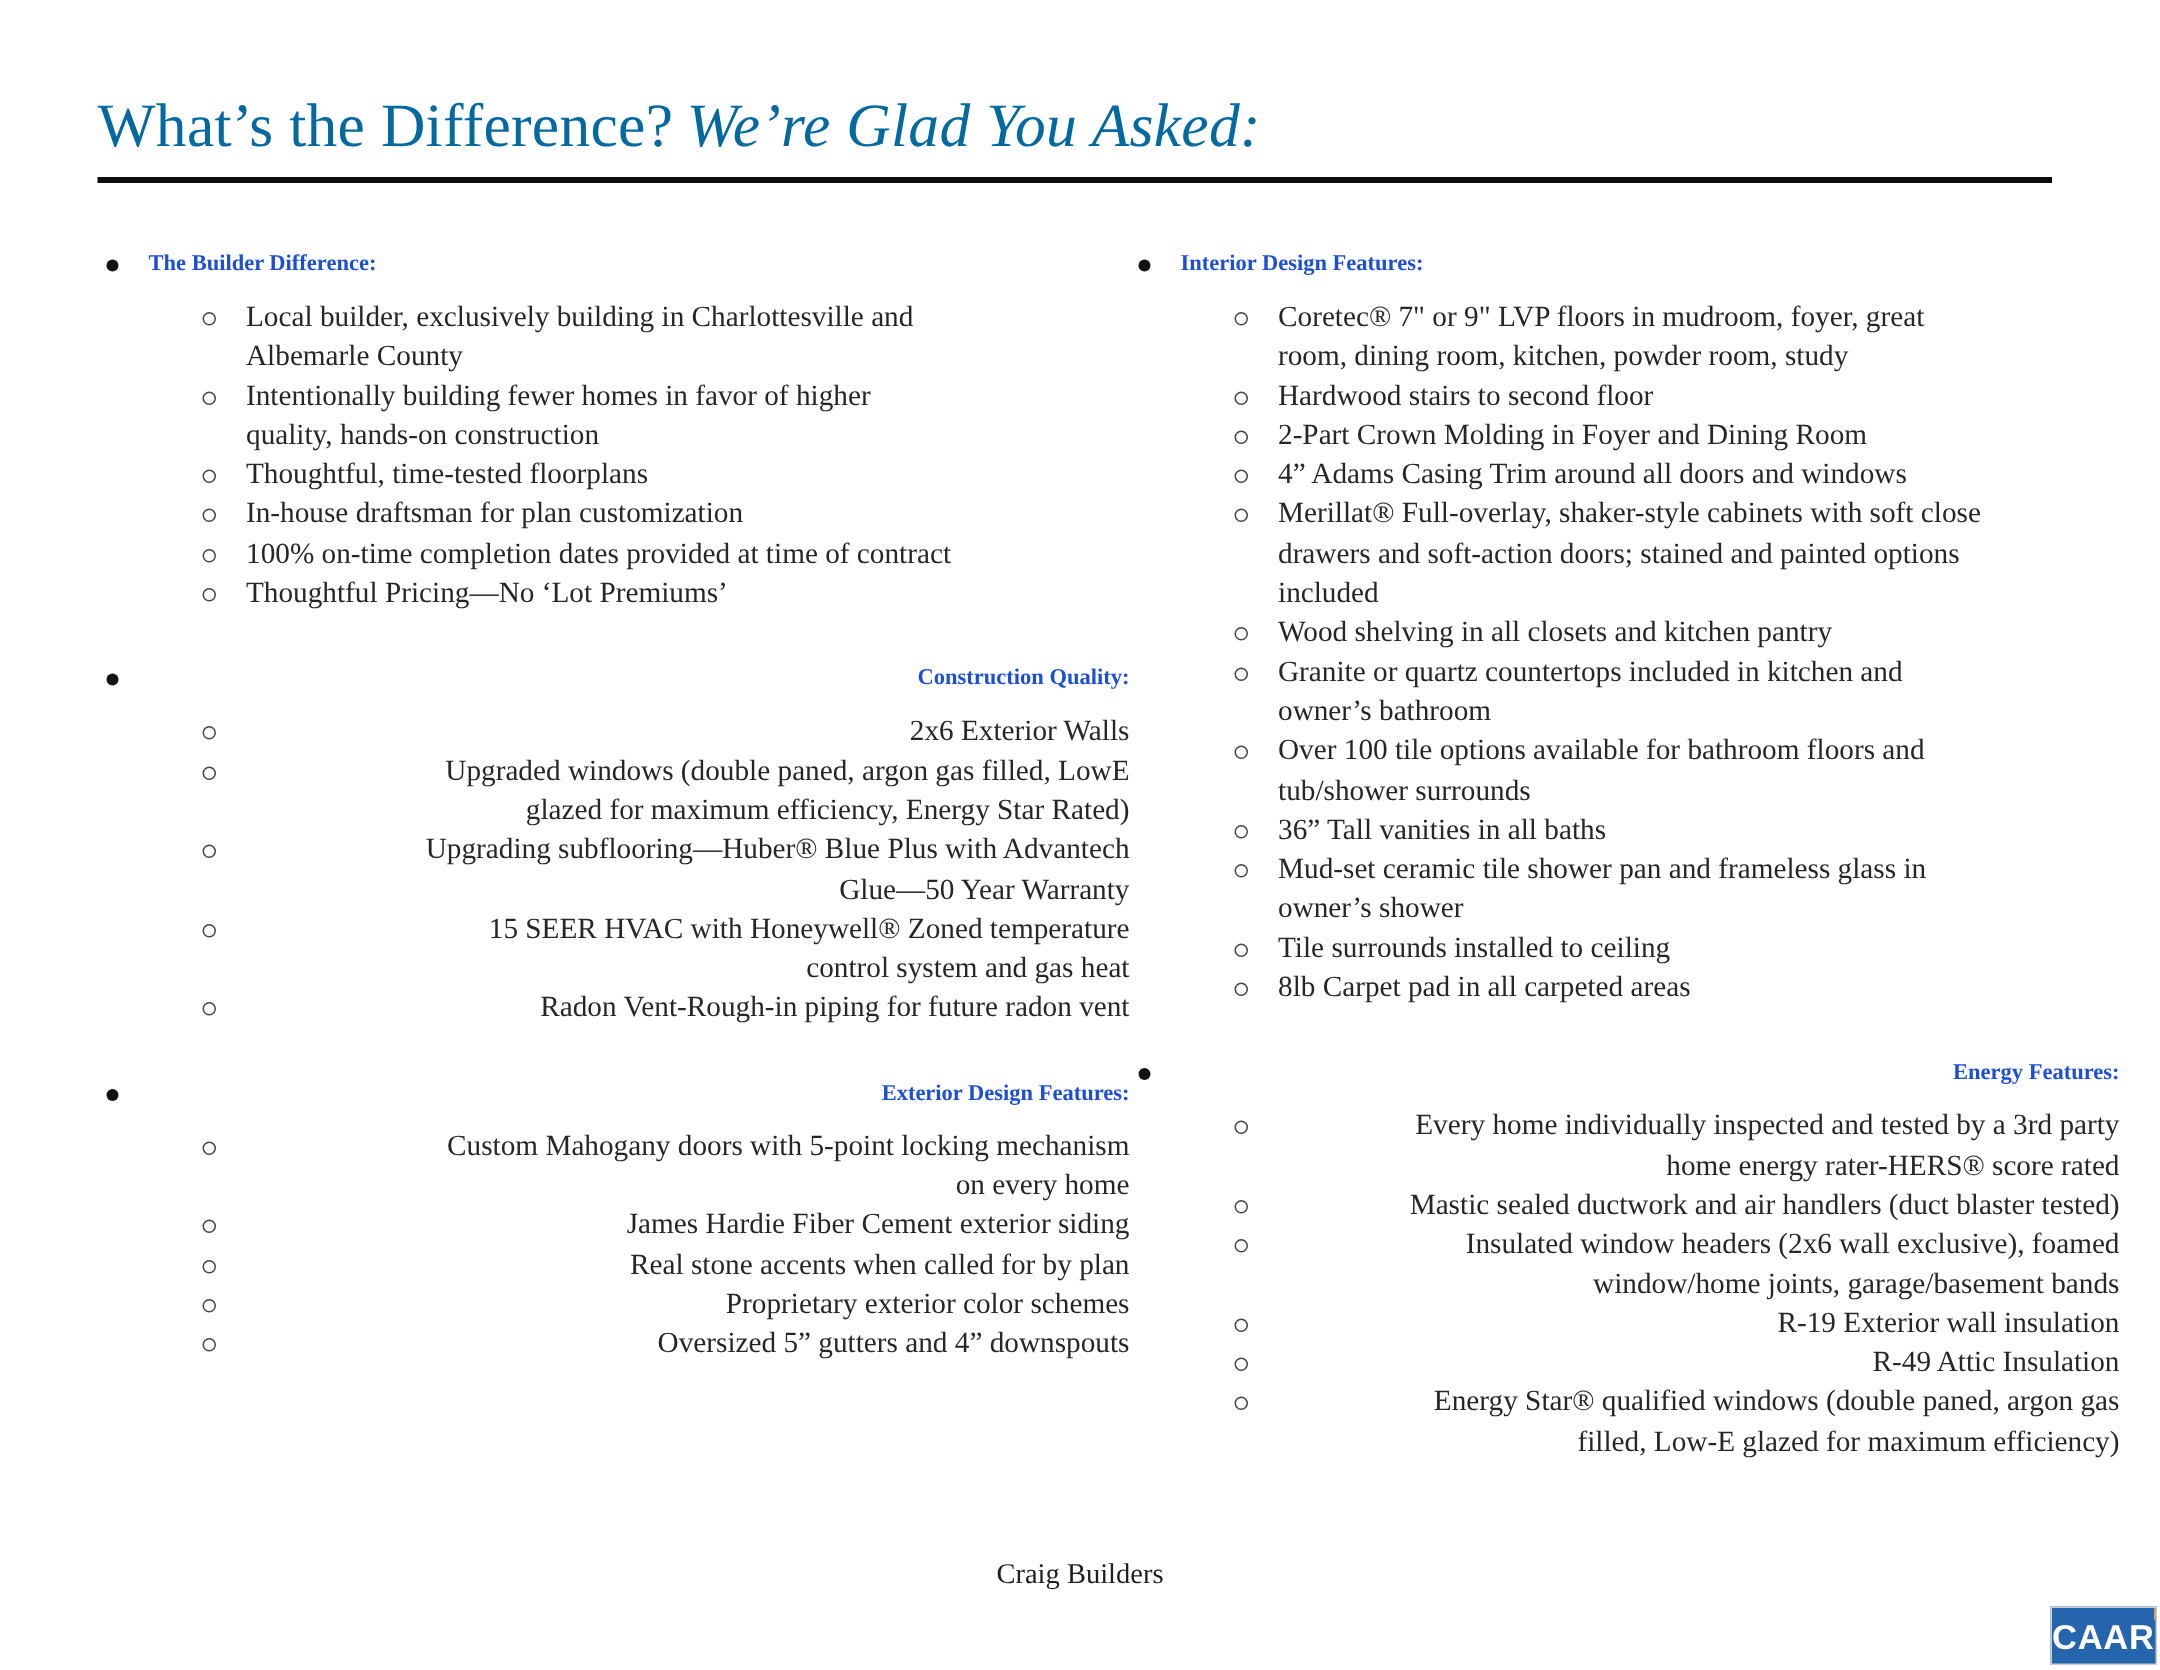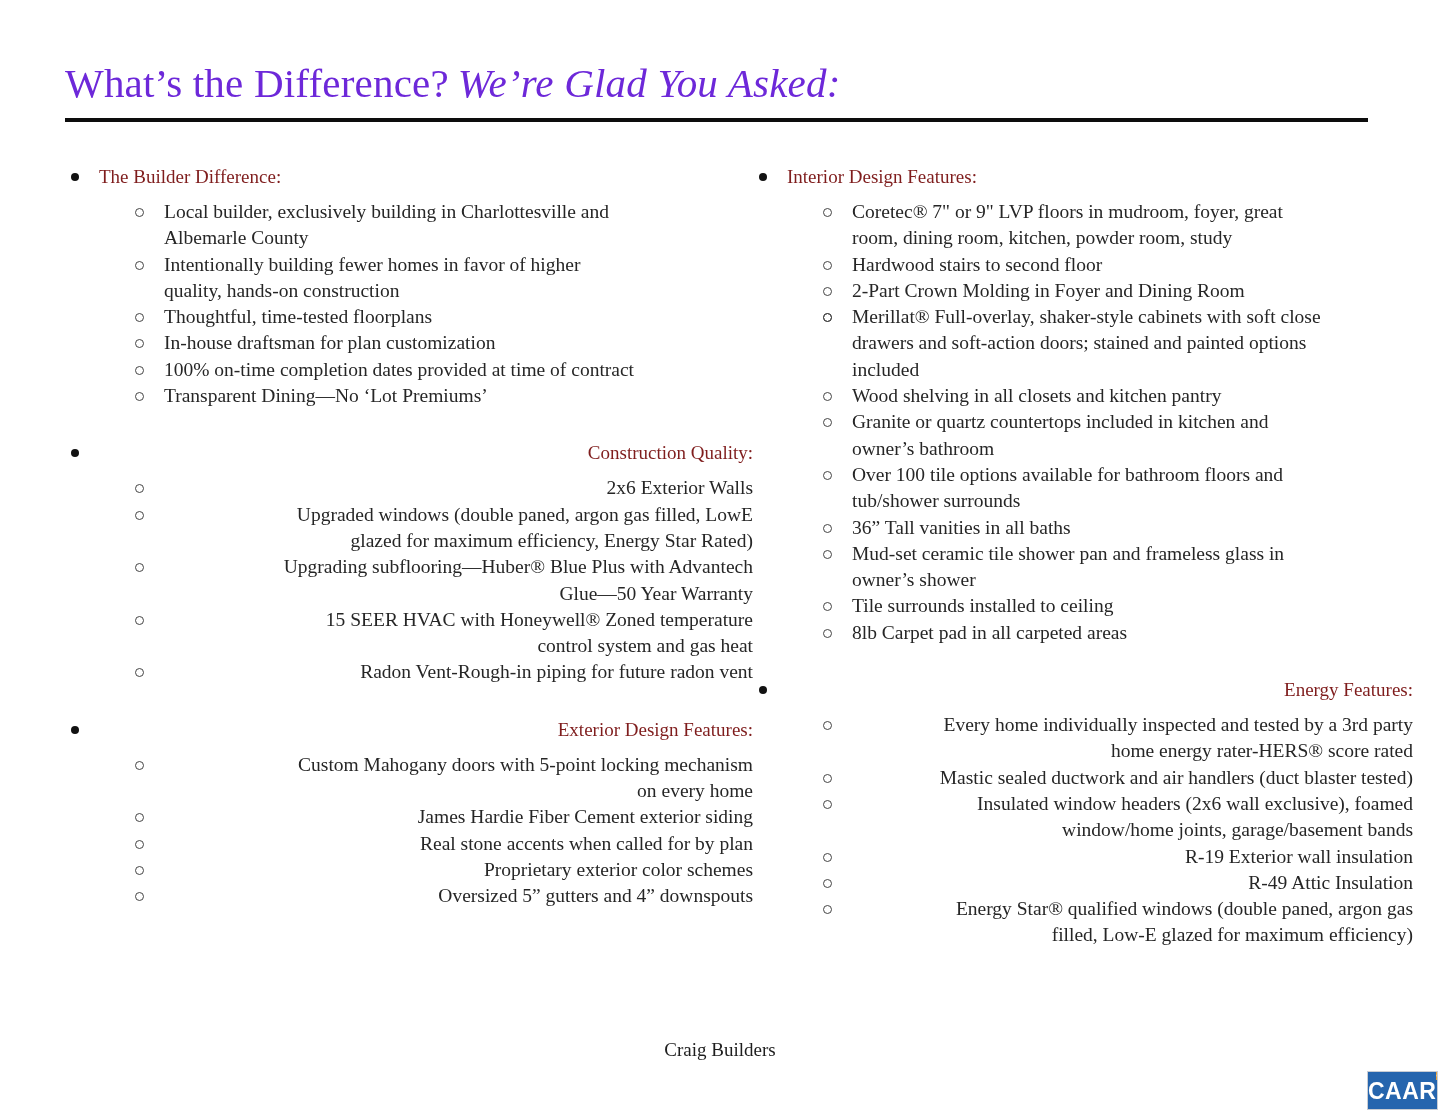--- a/index.html
+++ b/index.html
@@ -20,21 +20,21 @@
     left: 65px;
     top: 60px;
     width: 1303px;
     padding-bottom: 11px;
     border-bottom: 4px solid #0d0d0d;
   }
   .title-block h1 {
     margin: 0;
     font-size: 41px;
     font-weight: normal;
-    color: #6d28d9;
+    color: #0369a1;
     line-height: 1.14;
     white-space: nowrap;
     letter-spacing: 0.2px;
   }
   .title-italic {
     font-style: italic;
     margin-left: 9px;
   }
   .columns {
     position: absolute;
@@ -44,24 +44,24 @@
   }
   .col {
     flex: none;
   }
   .col-left  { width: 688px; }
   .col-right { width: 660px; }
   .feature-section + .feature-section { margin-top: 30px; text-align: right; }
   .section-heading {
     position: relative;
     padding-left: 34px;
-    font-weight: normal;
-    font-size: 19px;
+    font-weight: bold;
+    font-size: 15px;
     line-height: 27px;
-    color: #7f1d1d;
+    color: #1d4ed8;
   }
   .b-marker {
     position: absolute;
     left: 6px;
     top: 10px;
     width: 8px;
     height: 8px;
     border-radius: 50%;
     background: #121212;
   }
@@ -168,21 +168,21 @@
           <li class="item">
             <span class="o-marker"></span>
             <span class="item-text">In-house draftsman for plan customization</span>
           </li>
           <li class="item">
             <span class="o-marker"></span>
             <span class="item-text">100% on-time completion dates provided at time of contract</span>
           </li>
           <li class="item">
             <span class="o-marker"></span>
-            <span class="item-text">Transparent Dining—No ‘Lot Premiums’</span>
+            <span class="item-text">Thoughtful Pricing—No ‘Lot Premiums’</span>
           </li>
         </ul>
       </section>
       <section class="feature-section">
         <div class="section-heading"><span class="b-marker"></span><span>Construction Quality:</span></div>
         <ul class="items">
           <li class="item">
             <span class="o-marker"></span>
             <span class="item-text">2x6 Exterior Walls</span>
           </li>
@@ -246,20 +246,21 @@
           <li class="item">
             <span class="o-marker"></span>
             <span class="item-text">Hardwood stairs to second floor</span>
           </li>
           <li class="item">
             <span class="o-marker"></span>
             <span class="item-text">2-Part Crown Molding in Foyer and Dining Room</span>
           </li>
           <li class="item">
             <span class="o-marker"></span>
+            <span class="item-text">4” Adams Casing Trim around all doors and windows</span>
           </li>
           <li class="item">
             <span class="o-marker"></span>
             <span class="item-text">Merillat® Full-overlay, shaker-style cabinets with soft close
 drawers and soft-action doors; stained and painted options
 included</span>
           </li>
           <li class="item">
             <span class="o-marker"></span>
             <span class="item-text">Wood shelving in all closets and kitchen pantry</span>

